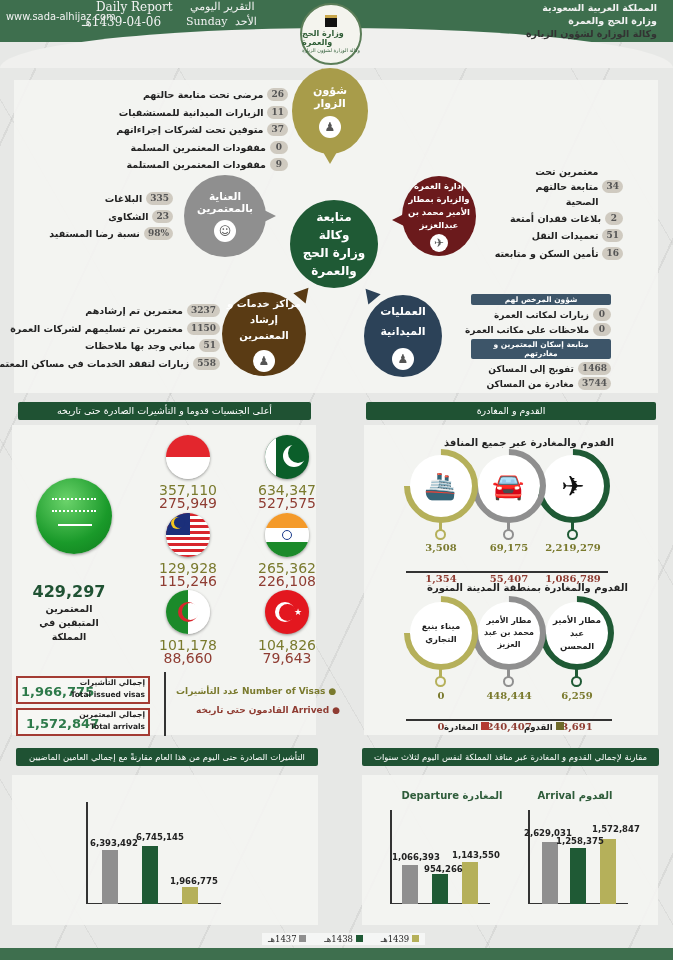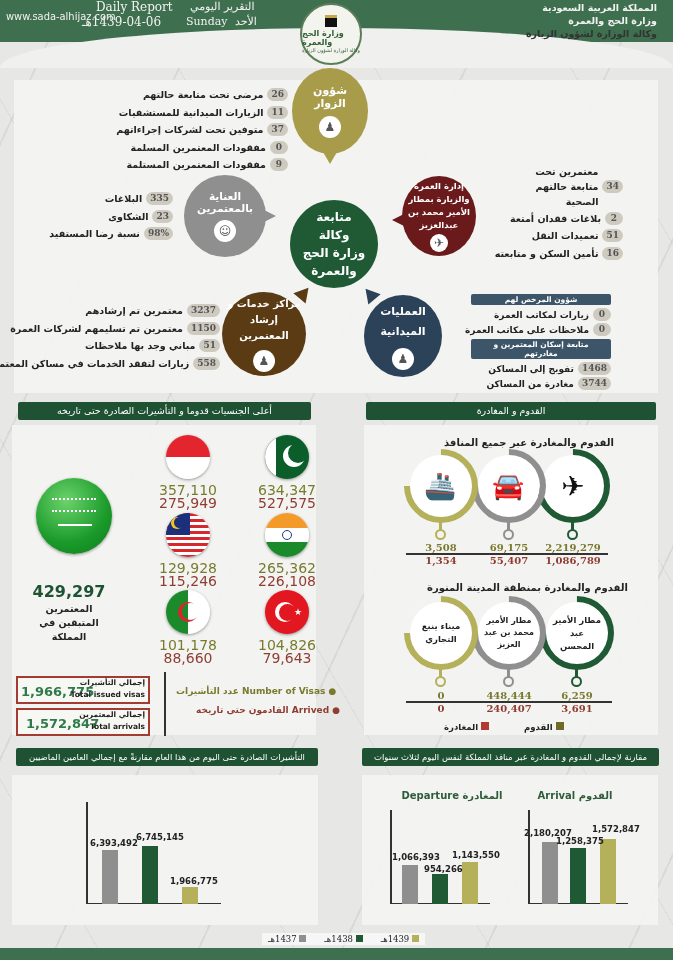--- a/index.html
+++ b/index.html
@@ -25,21 +25,21 @@
 .tag{background:#3d5569;color:#fff;font-size:7.5px;padding:1px 6px;border-radius:2px;width:140px;text-align:center;margin:2px 0}
 .sec-bar{position:absolute;height:18px;background:#1f5233;color:#fff;font-size:9.5px;text-align:center;line-height:18px;border-radius:2px;font-weight:normal;direction:rtl;white-space:nowrap;overflow:hidden}
 .flag{position:absolute;width:44px;height:44px;border-radius:50%;overflow:hidden;box-shadow:0 1px 3px rgba(0,0,0,.4)}
 .num{position:absolute;font-size:14px;font-weight:normal;text-align:center;width:70px}
 .n1{color:#7a7a2e}.n2{color:#8f3c32}
 .gauge{position:absolute;width:62px;height:62px;border-radius:50%;background:#fff;display:flex;align-items:center;justify-content:center}
 .gauge .ring{position:absolute;inset:-6px;border-radius:50%;border:6px solid transparent}
 .gauge .stem{position:absolute;left:29px;top:62px;width:3px;height:14px}
 .gauge .dot{position:absolute;left:25px;top:74px;width:11px;height:11px;border-radius:50%;border:2px solid}
 .vals{position:absolute;width:70px;text-align:center;font-family:"DejaVu Serif",serif;font-size:10px;font-weight:bold}
-.vals .a{color:#7a7a2e;border-bottom:2px solid #333;padding-bottom:0}
+.vals .a{color:#7a7a2e;border-bottom:2px solid #333;padding-bottom:18px}
 .vals .d{color:#8f3c32}
 .bar{position:absolute;bottom:0;width:16px}
 .blabel{position:absolute;font-size:8.5px;font-weight:bold;color:#222;white-space:nowrap}
 .axis{position:absolute;background:#333}
 .gauge-lbl{font-size:8.5px;font-weight:bold;color:#222;text-align:center;direction:rtl;line-height:13px}
 </style>
 </head>
 <body>
 
 <div class="bg-lines"></div>
@@ -360,21 +360,21 @@
  <div class="blabel" style="left:62px;top:40px">1,143,550</div>
 </div>
 
 <div style="position:absolute;left:525px;top:790px;width:100px;font-size:10px;font-weight:bold;color:#2e5c3a;text-align:center">Arrival القدوم</div>
 <div style="position:absolute;left:528px;top:810px;width:100px;height:94px">
  <div class="axis" style="left:0;top:0;width:1.5px;height:94px"></div>
  <div class="axis" style="left:0;bottom:0;width:100px;height:1.5px"></div>
  <div class="bar" style="left:14px;height:62px;background:#8f8f8f"></div>
  <div class="bar" style="left:42px;height:56px;background:#1f5a35"></div>
  <div class="bar" style="left:72px;height:65px;background:#b5b05a"></div>
- <div class="blabel" style="left:-4px;top:18px">2,180,207</div>
+ <div class="blabel" style="left:-4px;top:18px">2,629,031</div>
  <div class="blabel" style="left:28px;top:26px">1,258,375</div>
  <div class="blabel" style="left:64px;top:14px">1,572,847</div>
 </div>
 
 <div style="position:absolute;left:262px;top:933px;display:flex;gap:18px;direction:rtl;font-size:8.5px;font-family:'DejaVu Serif',serif;background:rgba(255,255,255,.6);padding:1px 6px">
  <span><span style="display:inline-block;width:7px;height:7px;background:#b5b05a"></span> <span>1439هـ</span></span>
  <span><span style="display:inline-block;width:7px;height:7px;background:#1f5a35"></span> <span>1438هـ</span></span>
  <span><span style="display:inline-block;width:7px;height:7px;background:#8f8f8f"></span> <span>1437هـ</span></span>
 </div>
 

